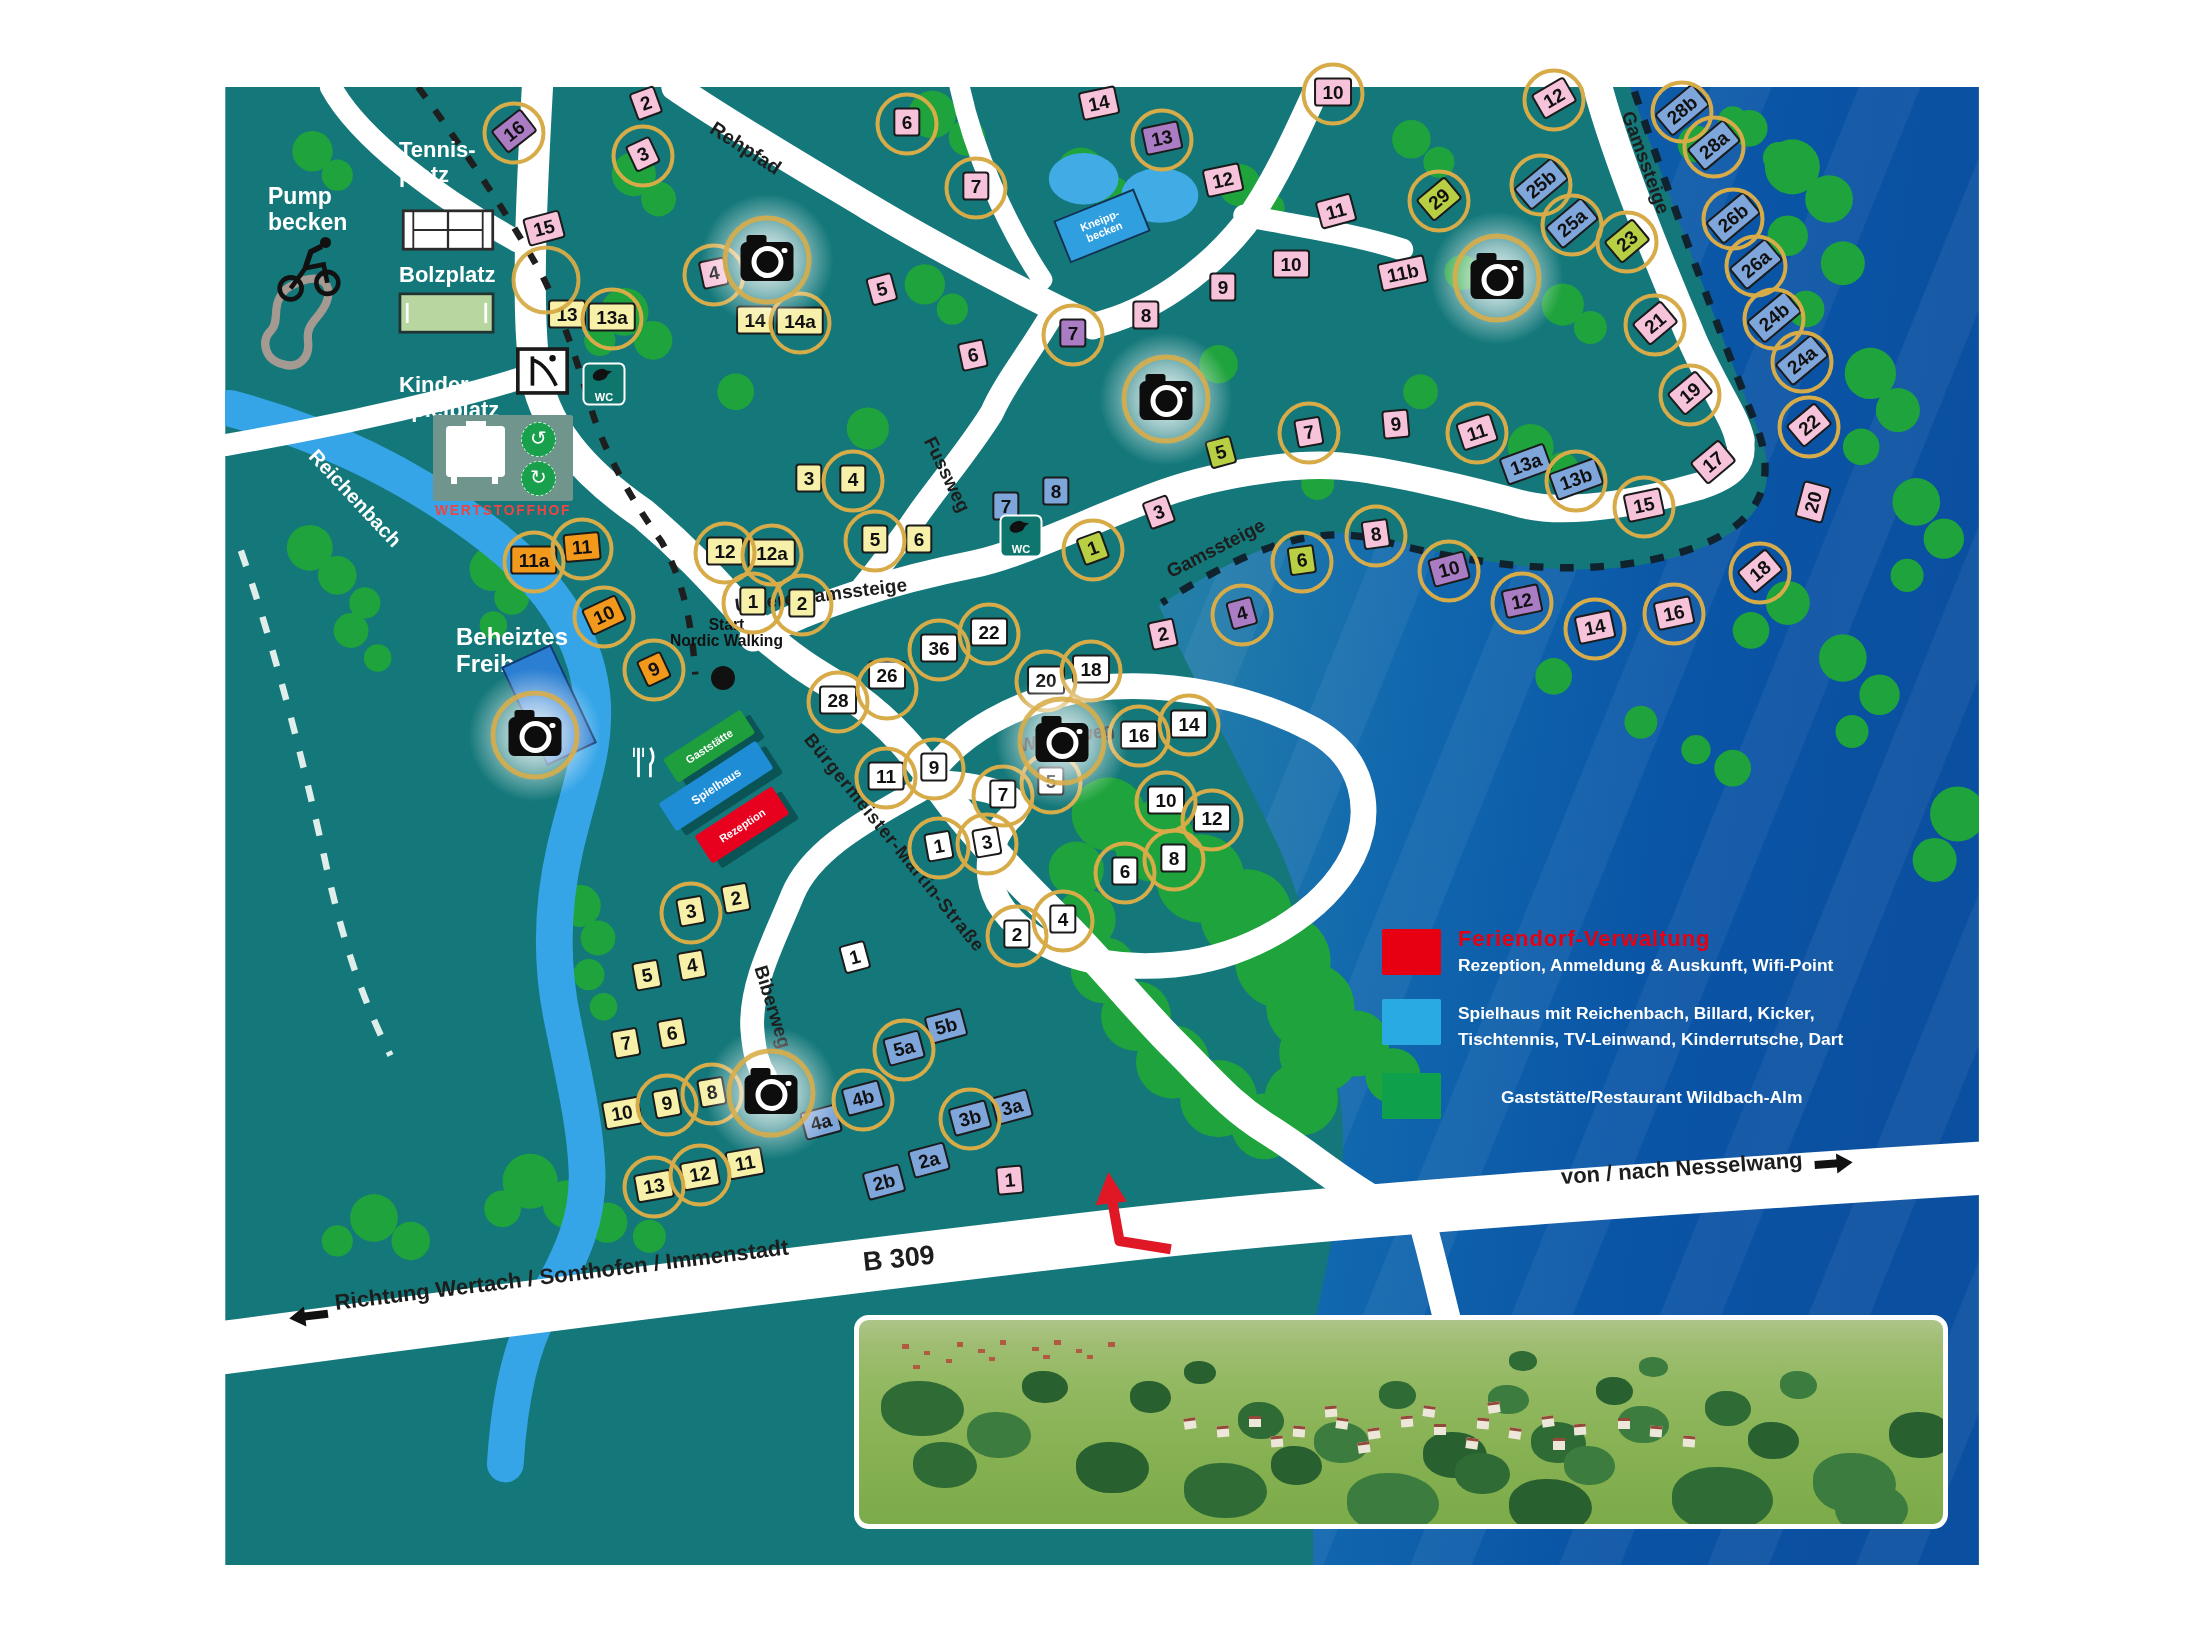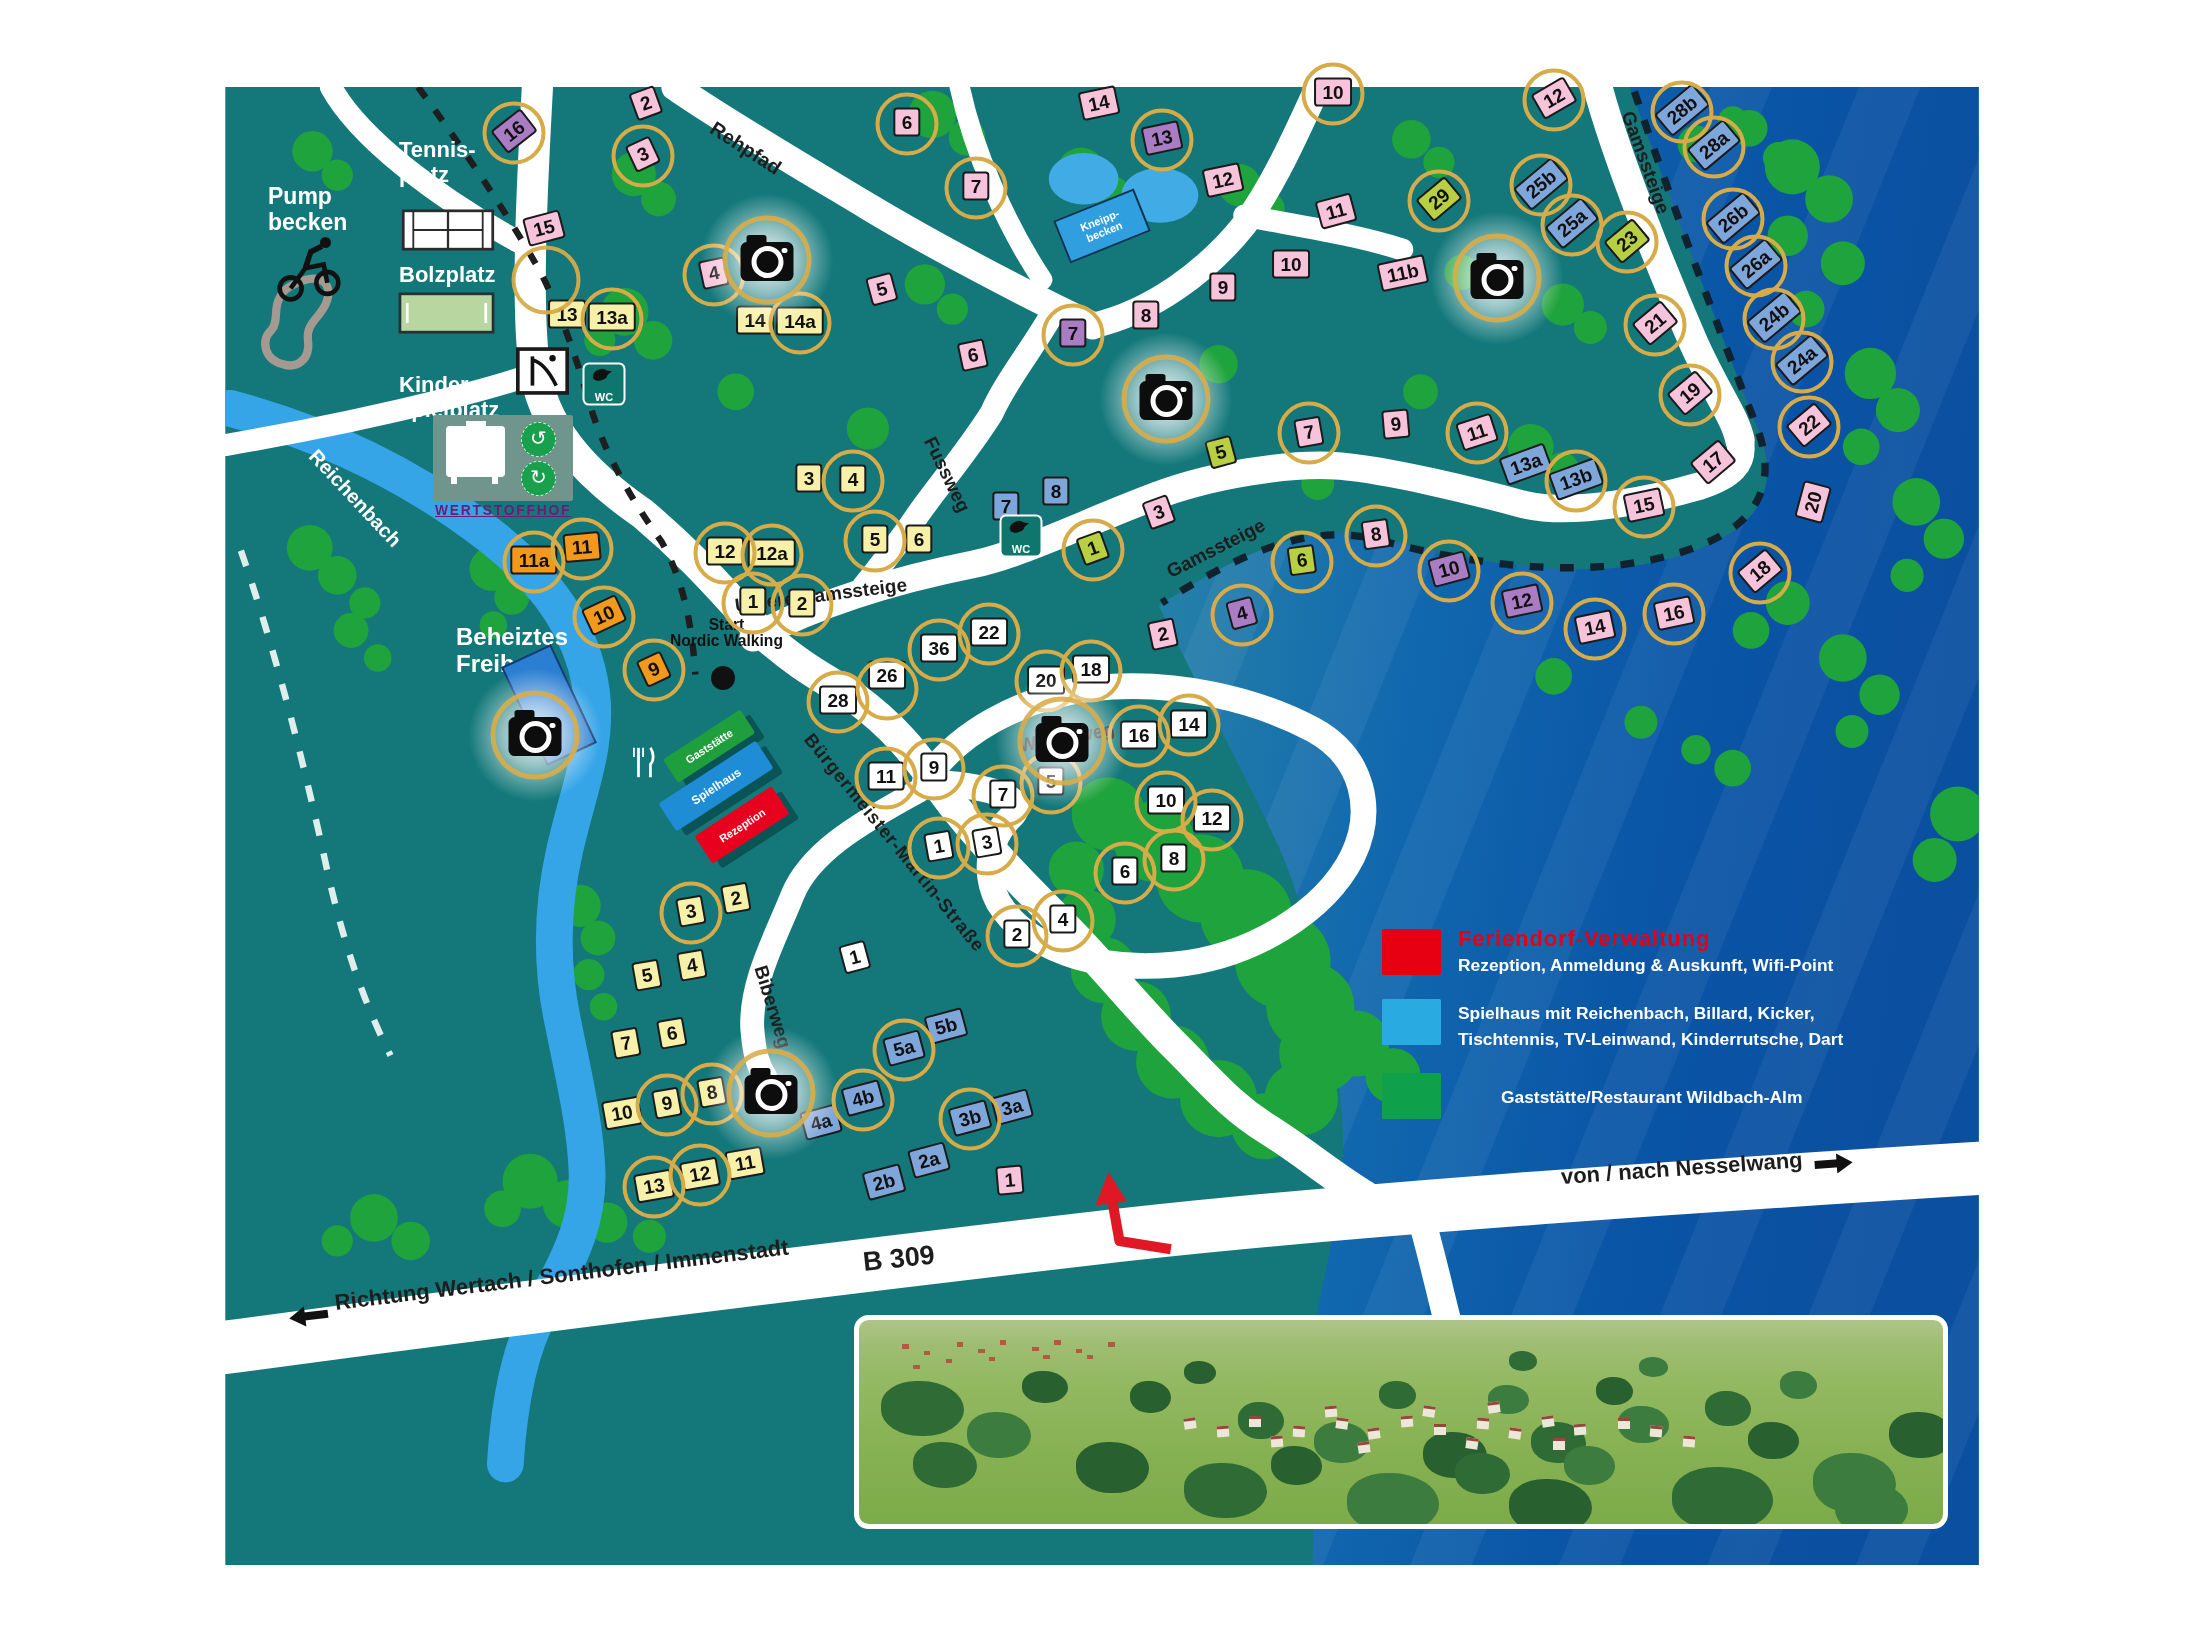--- a/index.html
+++ b/index.html
@@ -290,21 +290,21 @@
 
 <div class="abs" style="left:723px;top:678px;width:24px;height:24px;background:#111;border-radius:50%;transform:translate(-50%,-50%);z-index:26;"></div>
 
 <div class="lbl" style="left:268px;top:184px;font-size:23px;">Pump
 becken</div>
 <div class="lbl" style="left:399px;top:138px;font-size:22px;">Tennis-
 platz</div>
 <div class="lbl" style="left:399px;top:263px;font-size:22px;">Bolzplatz</div>
 <div class="lbl" style="left:399px;top:336px;font-size:22px;margin-top:37px;">Kinder-
 spielplatz</div>
-<div class="lbl" style="left:435px;top:503px;font-size:13.8px;letter-spacing:1.8px;color:#701a75;text-decoration:underline;">WERTSTOFFHOF</div>
+<div class="lbl" style="left:435px;top:503px;font-size:13.8px;letter-spacing:1.8px;color:#ef4444;">WERTSTOFFHOF</div>
 <div class="lbl" style="left:456px;top:624px;font-size:24px;">Beheiztes
 Freibad</div>
 <div class="lbl" style="left:321px;top:445px;font-size:20px;transform:rotate(47deg);transform-origin:left top;">Reichenbach</div>
 <div class="lbl" style="left:670px;top:617px;font-size:15.6px;color:#111;text-align:center;line-height:1.05;">Start
 Nordic Walking</div>
 
 <div class="rlbl" style="left:712px;top:115px;font-size:20px;transform:rotate(33deg);">Rehpfad</div>
 <div class="rlbl" style="left:929px;top:427px;font-size:19px;transform:rotate(64deg);">Fussweg</div>
 <div class="rlbl" style="left:735px;top:595px;font-size:19px;transform:rotate(-7deg);">Untere Gamssteige</div>
 <div class="rlbl" style="left:1168px;top:562px;font-size:19px;transform:rotate(-27deg);">Gamssteige</div>

